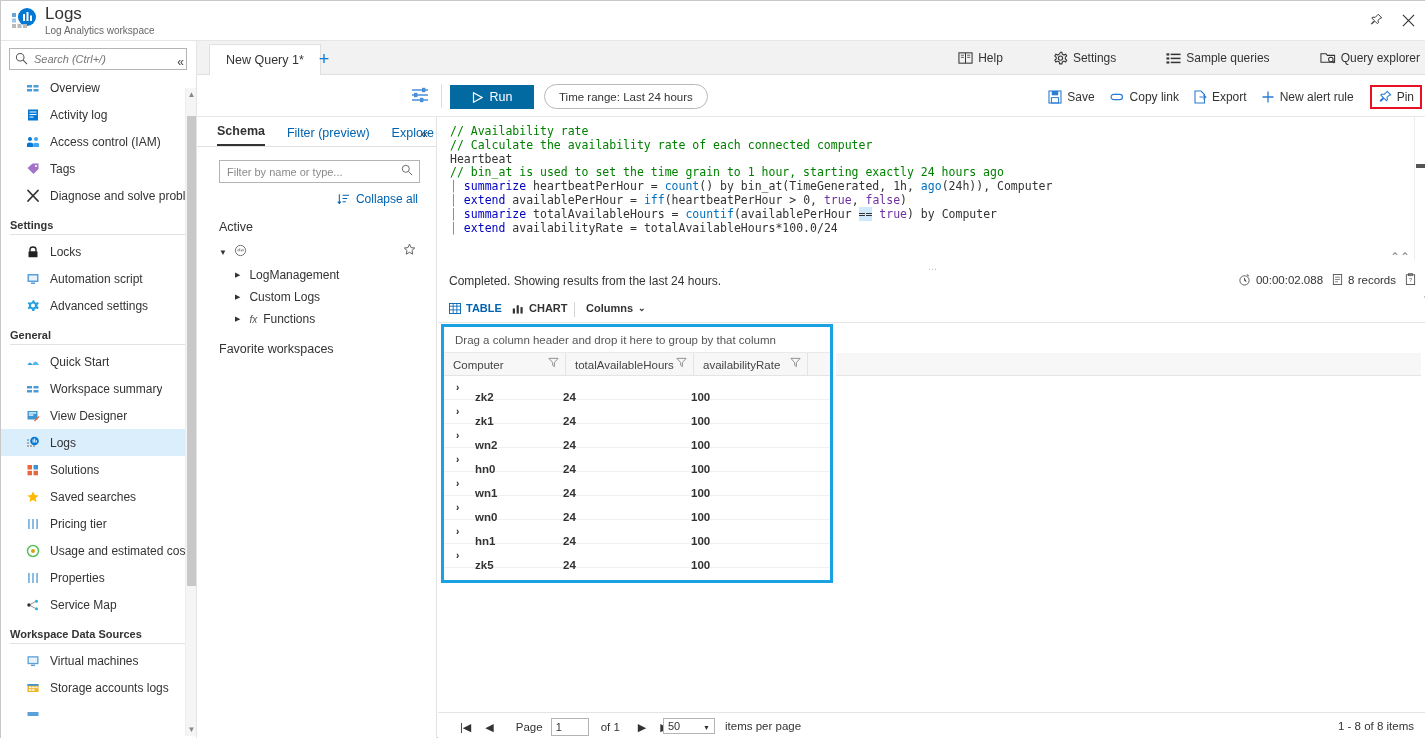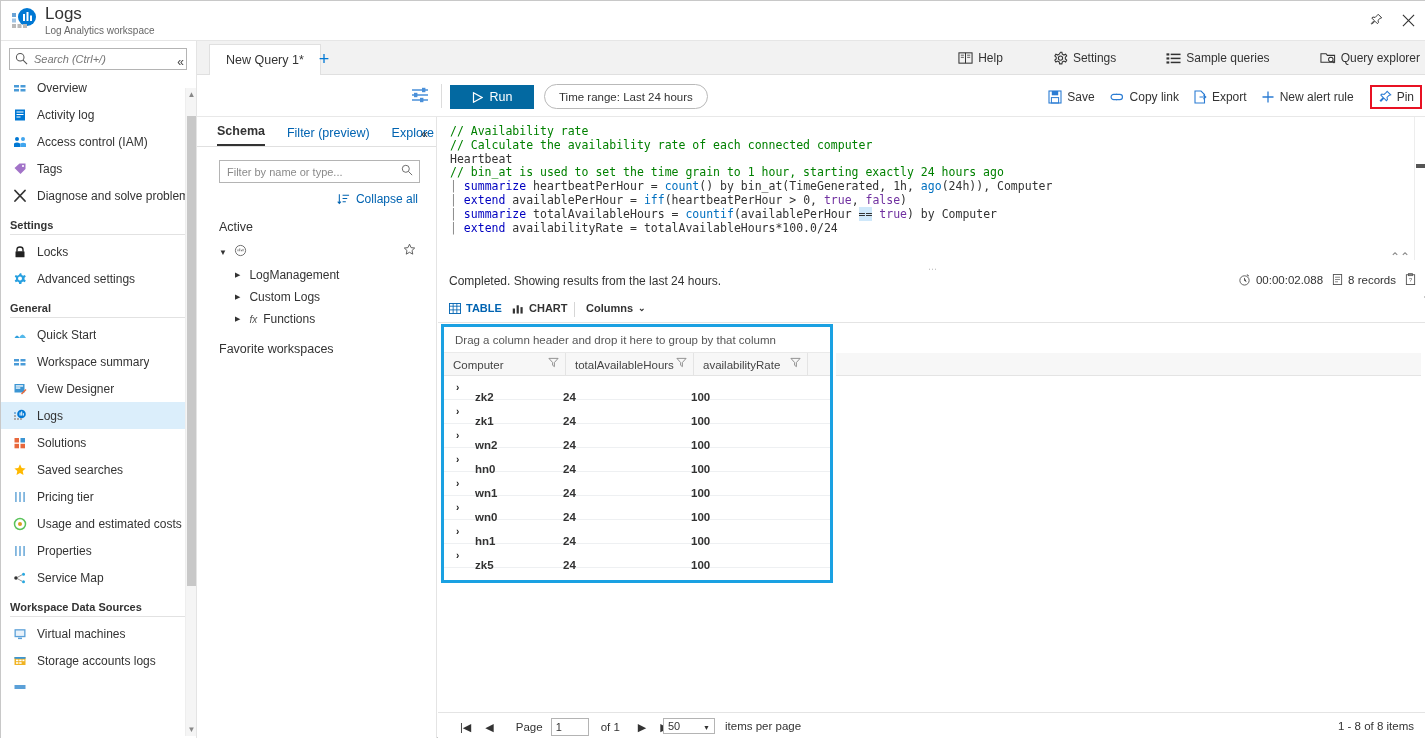--- a/index.html
+++ b/index.html
@@ -23,21 +23,21 @@
   
   .sidebar { position:absolute; left:0; top:40px; width:196px; height:698px; background:#fff; border-right:1px solid #e4e4e4; overflow:hidden; }
   .search-wrap { position:relative; margin:7px 8px 4px 8px; }
   .search-box { width:178px; height:22px; border:1px solid #b4b4b4; background:#fff; font-size:11px; font-style:italic;
      color:#767676; padding:0 6px 0 24px; font-family:"Liberation Sans",sans-serif; }
   .search-box::placeholder { color:#767676; font-style:italic; }
   .search-ico { position:absolute; left:6px; top:4px; color:#555; pointer-events:none; }
   .collapse-side { position:absolute; right:4px; top:7px; font-size:12px; color:#444; cursor:pointer; }
 
   .navlist { margin-top:4px; }
-  .nav-item { height:27px; display:flex; align-items:center; padding-left:11px; cursor:pointer; font-size:12px; color:#333; }
+  .nav-item { height:27px; display:flex; align-items:center; padding-left:24px; cursor:pointer; font-size:12px; color:#333; }
   .nav-item.selected { background:#dbeefb; }
   .nav-ico { width:16px; height:16px; margin-right:9px; flex:0 0 16px; display:flex; align-items:center; justify-content:center; }
   .nav-label { white-space:nowrap; overflow:hidden; }
   .nav-group { font-size:11px; font-weight:bold; color:#333; padding:10px 0 3px 9px; }
   .nav-sep { height:1px; background:#e2e2e2; margin:0 9px 3px 9px; }
 
   .side-scroll { position:absolute; right:0; top:47px; width:11px; height:648px; background:#f5f5f5; border-left:1px solid #eee; }
   .side-thumb { position:absolute; left:1px; top:28px; width:9px; height:470px; background:#c8c8c8; }
   .side-arrow { position:absolute; left:0; width:11px; height:13px; color:#888; font-size:8px; text-align:center; line-height:13px; }
 
@@ -249,20 +249,30 @@
             <svg width="14" height="14" viewBox="0 0 14 14">
               <path d="M4 6.5 L4 4.5 Q4 2 7 2 Q10 2 10 4.5 L10 6.5" fill="none" stroke="#222" stroke-width="1.4"></path>
               <rect x="2.5" y="6.3" width="9" height="6" rx="0.6" fill="#222"></rect>
             </svg>
           </span>
         <span class="nav-label">Locks</span>
       </div>
       <div class="nav-item">
         <span class="nav-ico">
             <svg width="14" height="14" viewBox="0 0 14 14">
+              <rect x="1.5" y="2" width="11" height="8" fill="#5ba0d8"></rect>
+              <rect x="3" y="3.5" width="8" height="5" fill="#e9f2fa"></rect>
+              <rect x="5" y="10.5" width="4" height="1.5" fill="#5ba0d8"></rect>
+            </svg>
+          </span>
+        <span class="nav-label">Automation script</span>
+      </div>
+      <div class="nav-item">
+        <span class="nav-ico">
+            <svg width="14" height="14" viewBox="0 0 14 14">
               <path d="M7 1.2 L8.3 1.2 L8.7 3 L10.2 3.8 L11.8 2.9 L12.8 4.6 L11.5 5.8 L11.5 7.4 L12.8 8.6 L11.8 10.3 L10.2 9.4 L8.7 10.2 L8.3 12 L6.2 12 L5.8 10.2 L4.3 9.4 L2.7 10.3 L1.7 8.6 L3 7.4 L3 5.8 L1.7 4.6 L2.7 2.9 L4.3 3.8 L5.8 3 Z" fill="#28a0e0"></path>
               <circle cx="7" cy="6.6" r="2" fill="#fff"></circle>
             </svg>
           </span>
         <span class="nav-label">Advanced settings</span>
       </div>
 
       <div class="nav-group">General</div>
       <div class="nav-sep"></div>
       <div class="nav-item">

